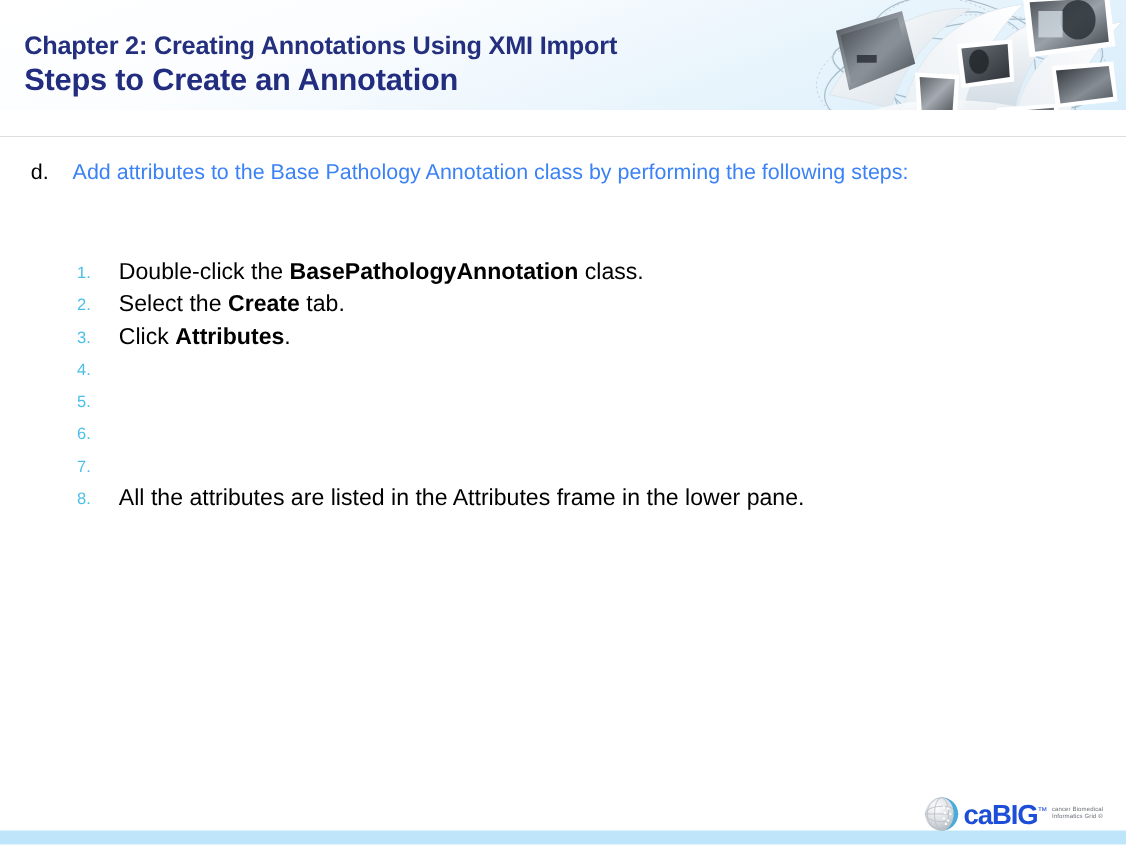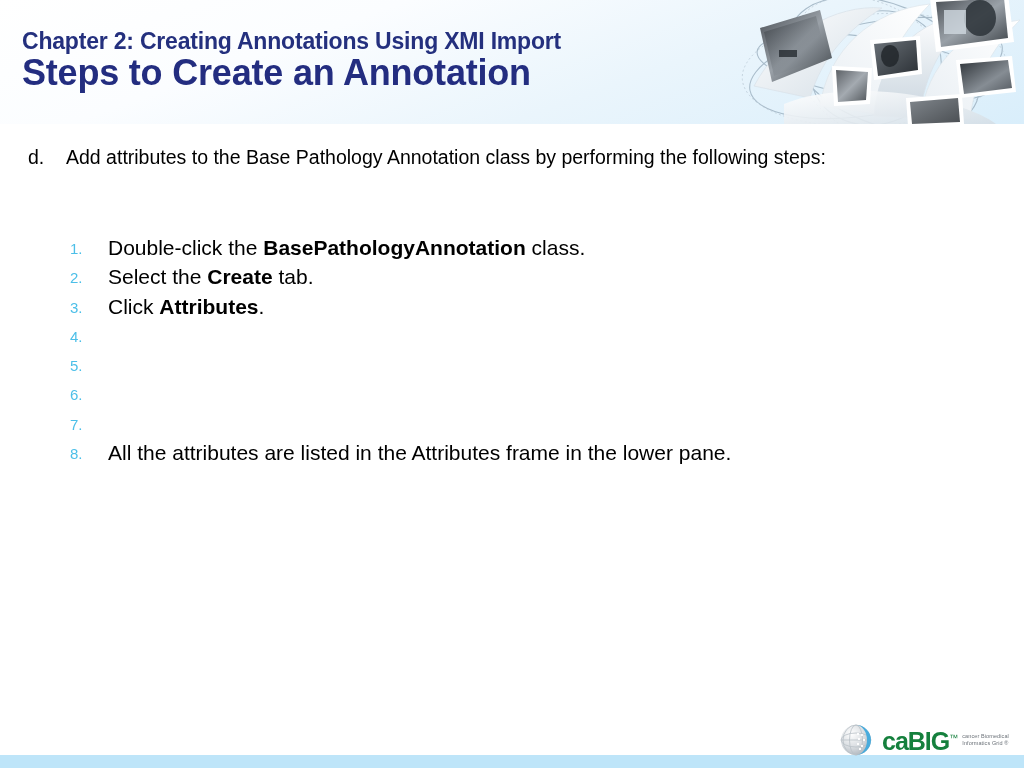--- a/index.html
+++ b/index.html
@@ -16,40 +16,40 @@
     height: 768px;
     overflow: hidden;
     background: #ffffff;
   }
 
   
   .header {
     position: absolute;
     left: 0; top: 0;
     width: 1024px;
-    height: 124px;
+    height: 100px;
     background: linear-gradient(160deg, #ffffff 0%, #fbfdff 30%, #eaf5fc 62%, #d9eefb 100%);
     overflow: hidden;
   }
   .header-title-block {
     position: absolute;
     left: 22px;
     top: 26px;
     z-index: 4;
   }
   .title-line1 {
     font-size: 23px;
     font-weight: bold;
     color: #24307e;
     letter-spacing: -0.2px;
     line-height: 30px;
     white-space: nowrap;
   }
   .title-line2 {
-    font-size: 36px;
+    font-size: 28px;
     font-weight: bold;
     color: #232d80;
     letter-spacing: -0.2px;
     line-height: 33px;
     white-space: nowrap;
   }
   .header-rule {
     position: absolute;
     left: 0;
     top: 124px;
@@ -90,21 +90,21 @@
   .lead-marker {
     flex: 0 0 auto;
     width: 38px;
     font-size: 19.5px;
     color: #000000;
     line-height: 27px;
   }
   .lead-text {
     flex: 1 1 auto;
     font-size: 19.5px;
-    color: #000000;
+    color: #3b82f6;
     line-height: 27px;
   }
 
   .steps {
     position: absolute;
     left: 70px;
     top: 113px;
     width: 760px;
   }
   .step-row {
@@ -149,23 +149,23 @@
   }
   .logo-globe {
     flex: 0 0 auto;
     width: 33px;
     height: 33px;
   }
   .logo-wordmark {
     flex: 0 0 auto;
     font-size: 25px;
     font-weight: bold;
-    color: #15803d;
+    color: #1d4ed8;
     letter-spacing: -1px;
-    margin-left: 9px;
+    margin-left: 3px;
     line-height: 35px;
   }
   .logo-tm {
     font-size: 9px;
     vertical-align: super;
     font-weight: normal;
     letter-spacing: 0;
   }
   .logo-tag {
     flex: 0 0 auto;

